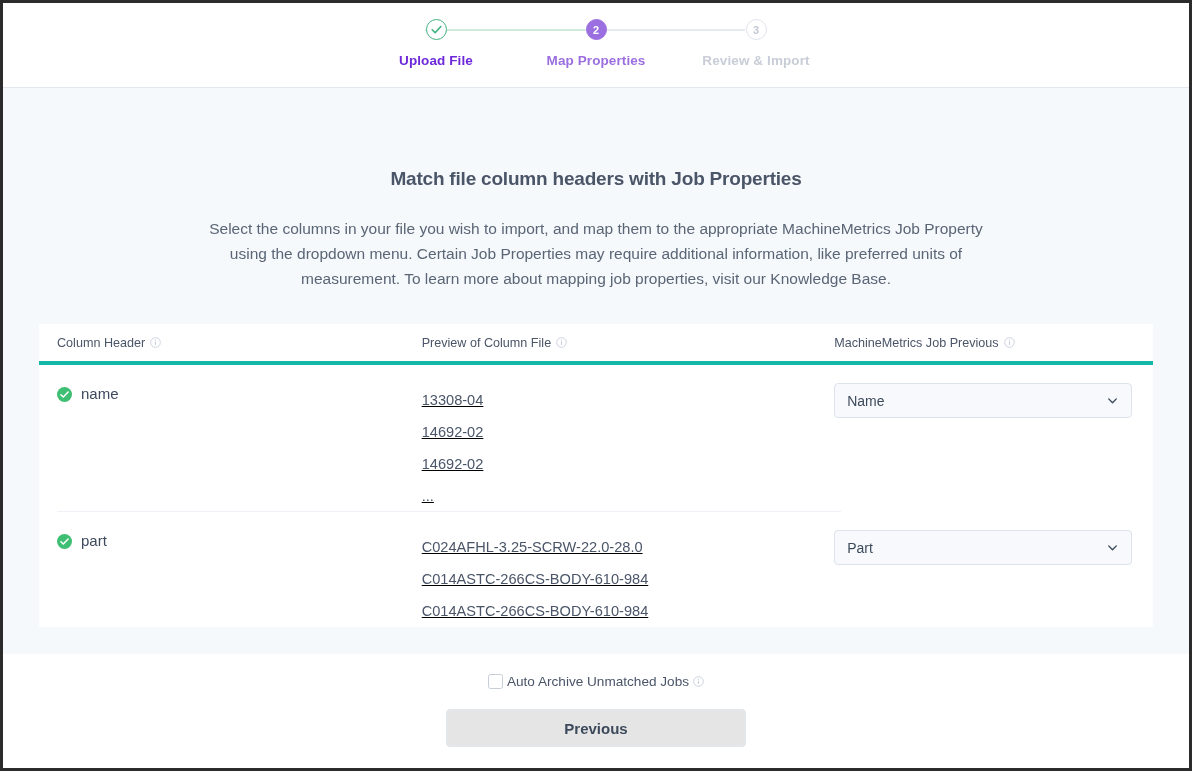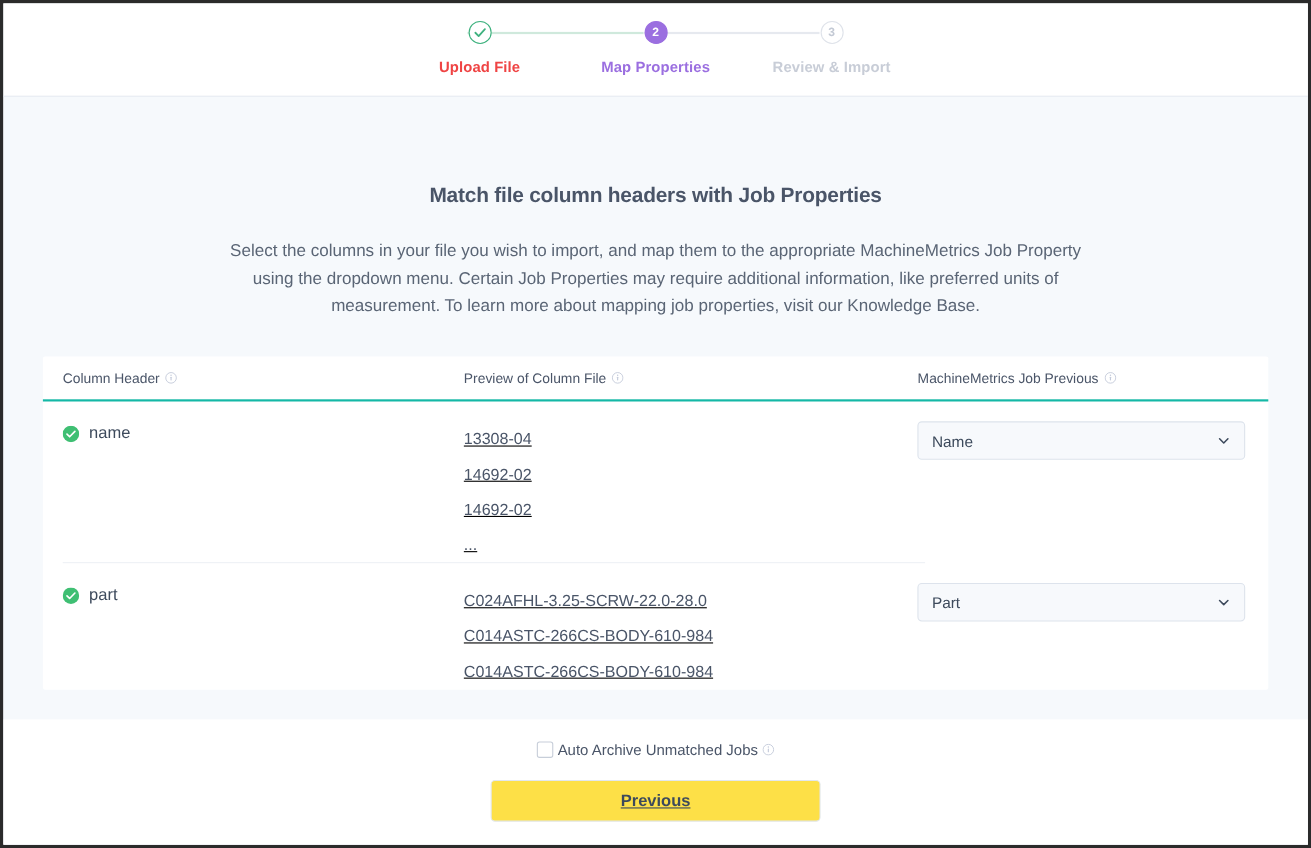--- a/index.html
+++ b/index.html
@@ -82,21 +82,21 @@
     color: #c3c9d4;
   }
 
   .step-label {
     margin-top: 13px;
     font-size: 13.5px;
     font-weight: 700;
     letter-spacing: 0.1px;
     white-space: nowrap;
   }
-  .step-label.done  { color: #ef4444; }
+  .step-label.done  { color: #6d28d9; }
   .step-label.active{ color: #9b6fe0; }
   .step-label.todo  { color: #c8cdd7; }
 
   .connector {
     position: absolute;
     top: 10px;
     height: 2px;
     width: 160px;
     z-index: 1;
   }
@@ -135,21 +135,21 @@
     margin: 33px 36px 0 36px;
     background: #ffffff;
     border-radius: 2px;
   }
 
   .table-head {
     display: flex;
     align-items: center;
     height: 41px;
     padding: 0 0 0 18px;
-    border-bottom: 2px solid #14b8a6;
+    border-bottom: 4px solid #14b8a6;
   }
 
   .th {
     font-size: 12.6px;
     color: #4a5568;
     display: flex;
     align-items: center;
     gap: 5px;
   }
   .th.col-header  { width: 366px; }
@@ -275,24 +275,23 @@
     border-radius: 4px;
     font-size: 15px;
     font-weight: 700;
     display: flex;
     align-items: center;
     justify-content: center;
     cursor: pointer;
     border: 1px solid transparent;
   }
   .btn-prev {
-    background: #fde047;
+    background: #e5e5e5;
     color: #3d4a5c;
     border-color: #e2e7ee;
-    text-decoration: underline;
   }
   .btn-next {
     background: #4791d7;
     color: #ffffff;
   }
 </style>
 </head>
 <body>
 
 <div class="window">

